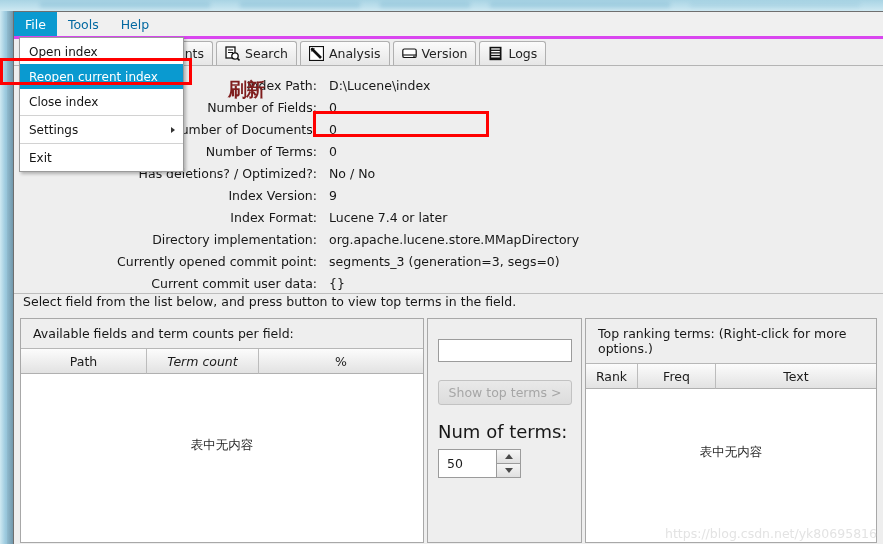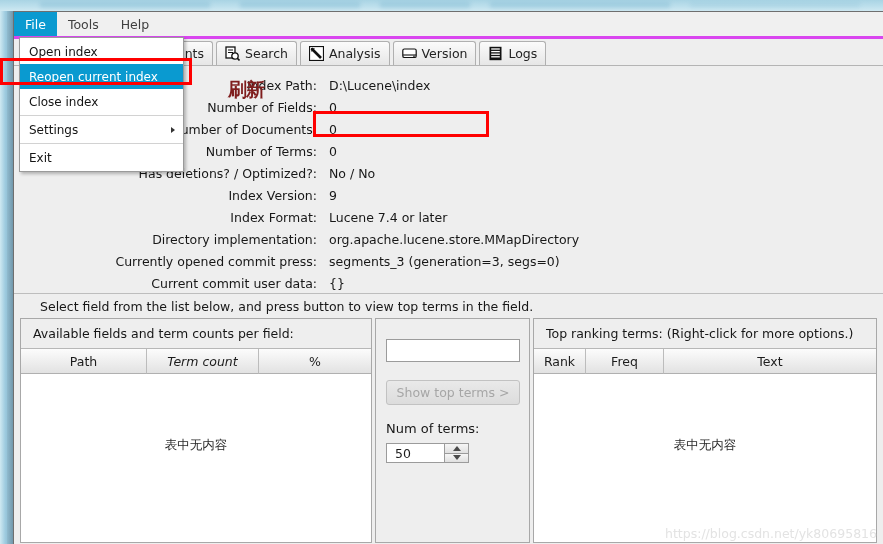--- a/index.html
+++ b/index.html
@@ -31,21 +31,21 @@
     background:#eeeeee;border-top:1px solid #6f6f6f;border-left:1px solid #6f6f6f;
     box-sizing:border-box;
   }
 
   
   .menubar{
     height:24px;background:#f0f0f0;border-bottom:3px solid #d946ef;
     display:flex;align-items:stretch;position:relative;z-index:5;
   }
   .menubar-item{
-    padding:0 11px;display:flex;align-items:center;font-size:12.5px;color:#404040;
+    padding:0 11px;display:flex;align-items:center;font-size:12.5px;color:#0369a1;
     cursor:default;
   }
   .menubar-item.active{background:#0a9ad0;color:#ffffff;}
 
   
   .menu-popup{
     position:absolute;left:5px;top:25px;width:163px;
     background:#ffffff;border:1px solid #9a9a9a;z-index:40;
     box-shadow:2px 2px 3px rgba(0,0,0,.25);
     padding:1px 0;
@@ -91,31 +91,31 @@
   .annot-menu{left:0px;top:58px;width:192px;height:27px;}
   .annot-docs{left:313px;top:111px;width:176px;height:26px;}
   .annot-cn{
     position:absolute;left:228px;top:77px;z-index:21;
     color:#7f1d1d;font-size:19px;font-weight:700;letter-spacing:-1px;
     font-family:"DejaVu Sans","Liberation Sans",sans-serif;
   }
 
   
   .hintbar{
-    height:24px;display:flex;align-items:center;padding-left:26px;
+    height:24px;display:flex;padding-left:9px;
     font-size:12.5px;color:#171717;background:#eeeeee;
   }
 
   
   .panels{display:flex;height:auto;padding:0 6px 0 6px;box-sizing:border-box;}
   .panel{
     background:#eeeeee;border:1px solid #a8a8a8;box-sizing:border-box;
     display:flex;flex-direction:column;
   }
-  .panel-fields{width:352px;height:225px;}
+  .panel-fields{width:404px;height:225px;}
   .panel-mid{width:155px;height:225px;margin-left:3px;}
   .panel-terms{flex:1;height:225px;margin-left:3px;}
   .panel-title{
     font-size:12.5px;color:#171717;padding:7px 0 7px 12px;background:#eeeeee;
   }
   .tbl-head{display:flex;height:25px;border-top:1px solid #b7b7b7;}
   .th{
     background:linear-gradient(180deg,#fcfcfc,#e2e2e2);
     border-right:1px solid #bcbcbc;border-bottom:1px solid #b0b0b0;
     display:flex;align-items:center;justify-content:center;
@@ -134,22 +134,22 @@
     width:134px;height:23px;background:#ffffff;border:1px solid #9b9b9b;
     box-sizing:border-box;display:block;
   }
   .mid-btn{
     margin-top:18px;width:134px;height:25px;
     background:linear-gradient(180deg,#e9e9e9,#dcdcdc);
     border:1px solid #c2c2c2;border-radius:3px;
     font-size:12.5px;color:#a6a6a6;
     display:flex;align-items:center;justify-content:center;box-sizing:border-box;
   }
-  .mid-label2{font-size:13px;color:#171717;margin-top:16px;margin-bottom:7px;}
-  .spinner{display:flex;width:83px;height:20px;}
+  .mid-label2{font-size:18px;color:#171717;margin-top:16px;margin-bottom:7px;}
+  .spinner{display:flex;width:83px;height:29px;}
   .spin-val{
     flex:1;background:#ffffff;border:1px solid #9b9b9b;border-right:none;
     display:flex;align-items:center;padding-left:8px;
     font-size:12.5px;color:#1c1c1c;box-sizing:border-box;
   }
   .spin-btns{width:25px;display:flex;flex-direction:column;}
   .spin-b{
     flex:1;background:linear-gradient(180deg,#f6f6f6,#e0e0e0);
     border:1px solid #9b9b9b;display:flex;align-items:center;justify-content:center;
     box-sizing:border-box;
@@ -286,21 +286,21 @@
     </div>
     <div class="info-row">
       <div class="info-label">Index Format:</div>
       <div class="info-value">Lucene 7.4 or later</div>
     </div>
     <div class="info-row">
       <div class="info-label">Directory implementation:</div>
       <div class="info-value">org.apache.lucene.store.MMapDirectory</div>
     </div>
     <div class="info-row">
-      <div class="info-label">Currently opened commit press:</div>
+      <div class="info-label">Currently opened commit point:</div>
       <div class="info-value">segments_3 (generation=3, segs=0)</div>
     </div>
     <div class="info-row">
       <div class="info-label">Current commit user data:</div>
       <div class="info-value">{}</div>
     </div>
   </div>
 
   <div class="hintbar">
     <span>Select field from the list below, and press button to view top terms in the field.</span>

